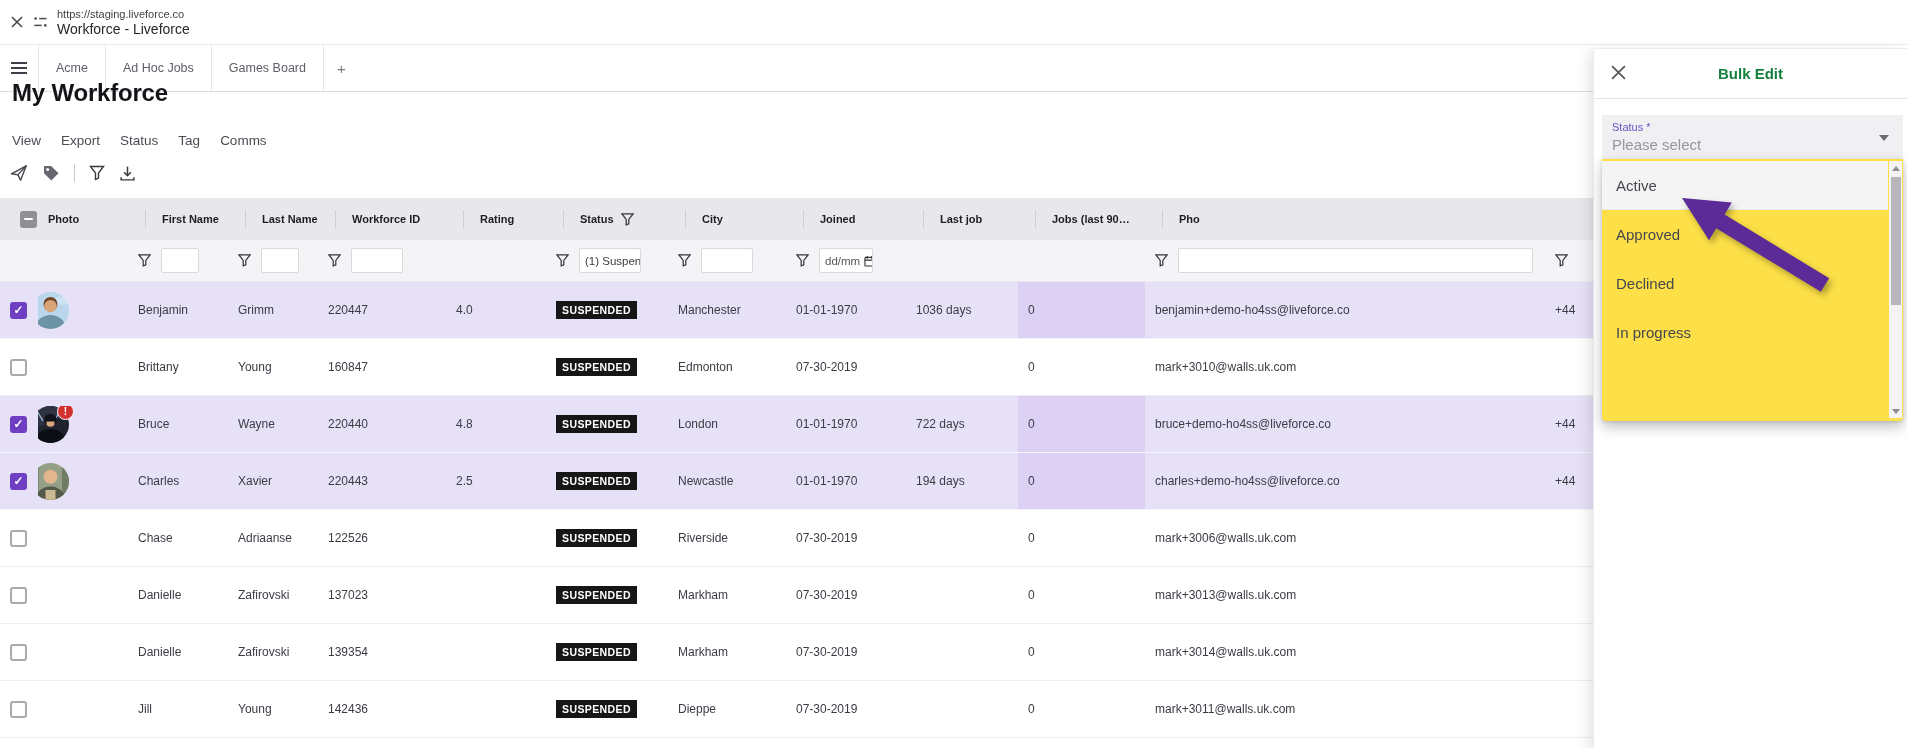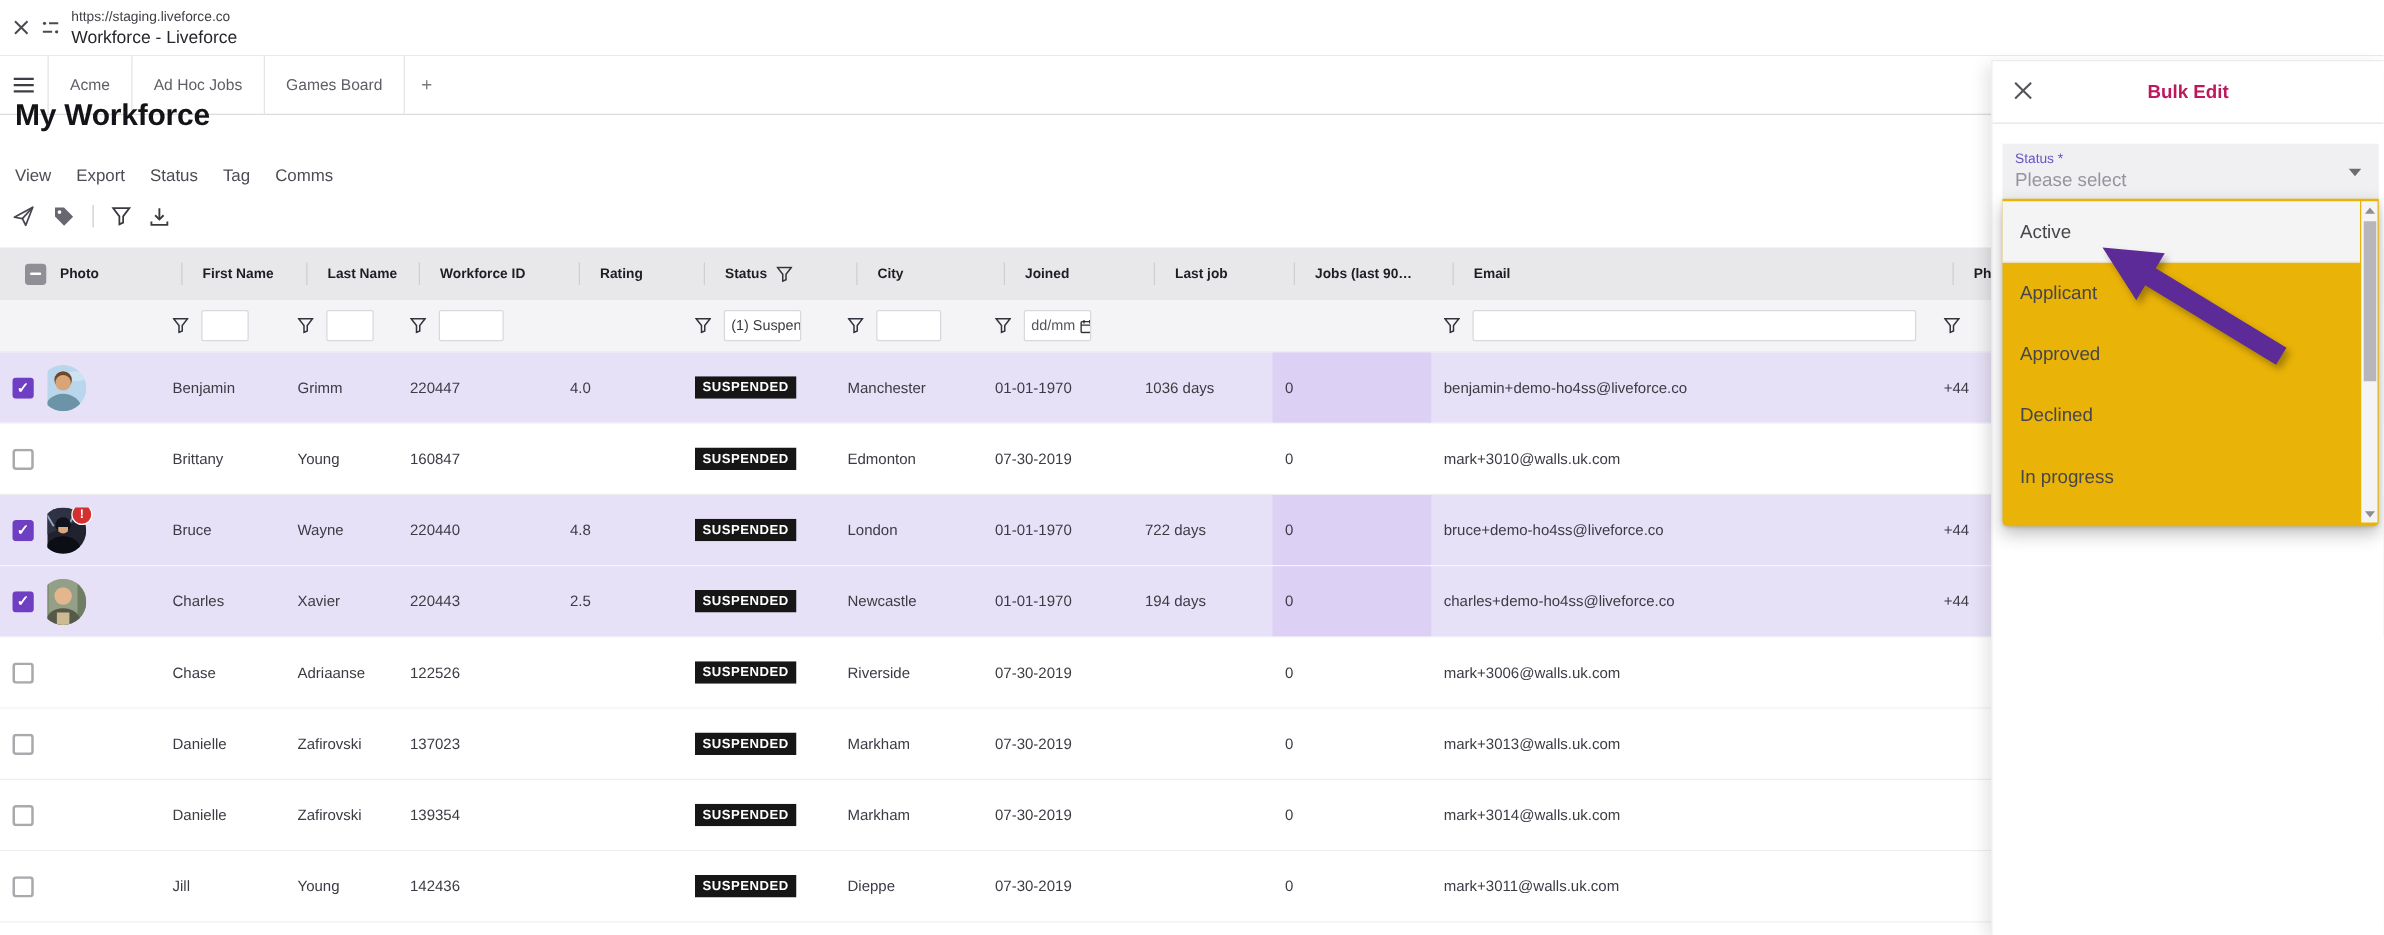--- a/index.html
+++ b/index.html
@@ -64,27 +64,27 @@
   .avatar svg{display:block;}
   .abadge{position:absolute;top:-3px;right:-5px;width:15px;height:15px;border-radius:50%;background:#d2312f;
           color:#fff;font-size:10px;font-weight:700;display:flex;align-items:center;justify-content:center;border:1px solid #fff;box-sizing:content-box;}
 
   
   .panel{position:absolute;left:1593px;top:48px;width:314px;height:700px;background:#fff;z-index:20;
          border-top:1px solid #ececef;border-left:1px solid #ececef;box-shadow:-5px 3px 12px rgba(0,0,0,.10);box-sizing:border-box;}
   .panel-header{position:relative;height:49px;border-bottom:1px solid #e3e3e7;}
   .panel-x{position:absolute;left:16px;top:15px;cursor:pointer;}
   .panel-title{position:absolute;left:0;right:0;top:0;height:49px;display:flex;align-items:center;justify-content:center;
-               font-size:15px;font-weight:700;color:#be185d;}
+               font-size:15px;font-weight:700;color:#15803d;}
   .field{position:absolute;left:8px;right:4px;top:66px;height:44px;background:#f0eff2;box-sizing:border-box;padding:6px 10px;}
   .field .flabel{font-size:11px;color:var(--label-purple,#6a52c7);}
   .field .fvalue{font-size:15px;color:#95959c;margin-top:3px;}
   .field .caret{position:absolute;right:14px;top:20px;width:0;height:0;
                 border-left:5px solid transparent;border-right:5px solid transparent;border-top:6px solid #6b6b72;}
-  .dropdown{position:absolute;left:8px;right:4px;top:110px;height:262px;background:#eab308;border-radius:0 0 4px 4px;
+  .dropdown{position:absolute;left:8px;right:4px;top:110px;height:262px;background:#fde047;border-radius:0 0 4px 4px;
             box-shadow:0 6px 14px rgba(0,0,0,.25),0 1px 3px rgba(0,0,0,.12);}
   .options{position:absolute;left:0;right:15px;top:2px;}
   .option{height:49px;display:flex;align-items:center;padding-left:14px;font-size:15px;color:#46464d;}
   .option.hl{background:#f4f4f5;border-bottom:1px solid #e9e9eb;box-sizing:border-box;}
   .scrollbar{position:absolute;top:2px;bottom:3px;right:1px;width:13px;background:#f4f4f5;}
   .sb-btn{position:absolute;left:0;width:13px;height:14px;display:flex;align-items:center;justify-content:center;}
   .sb-up{top:0;} .sb-down{bottom:0;}
   .tri-up{width:0;height:0;border-left:4px solid transparent;border-right:4px solid transparent;border-bottom:5px solid #8d8d93;}
   .tri-down{width:0;height:0;border-left:4px solid transparent;border-right:4px solid transparent;border-top:5px solid #8d8d93;}
   .sb-thumb{position:absolute;left:1.5px;top:16px;width:10px;height:128px;background:#b6b6bb;}
@@ -206,23 +206,20 @@
           <span>City</span>
         </div>
         <div class="hcell bord">
           <span>Joined</span>
         </div>
         <div class="hcell bord">
           <span>Last job</span>
         </div>
         <div class="hcell bord">
           <span>Jobs (last 90…</span>
-        </div>
-        <div class="hcell bord">
-          <span>Email</span>
         </div>
         <div class="hcell bord">
           <span>Pho</span>
         </div>
       </div>
 
     <div class="tfilter grid">
       <div class="fcell"></div>
       <div class="fcell"></div>
       <div class="fcell">
@@ -505,21 +502,20 @@
       <div class="panel-title">Bulk Edit</div>
     </div>
     <div class="field">
       <div class="flabel">Status *</div>
       <div class="fvalue">Please select</div>
       <span class="caret"></span>
     </div>
     <div class="dropdown">
       <div class="options" id="dropdown-options">
           <div class="option hl">Active</div>
-          <div class="option">Applicant</div>
           <div class="option">Approved</div>
           <div class="option">Declined</div>
           <div class="option">In progress</div>
         </div>
       <div class="scrollbar">
         <div class="sb-btn sb-up">
             <span class="tri-up"></span>
           </div>
         <div class="sb-thumb"></div>
         <div class="sb-btn sb-down">

